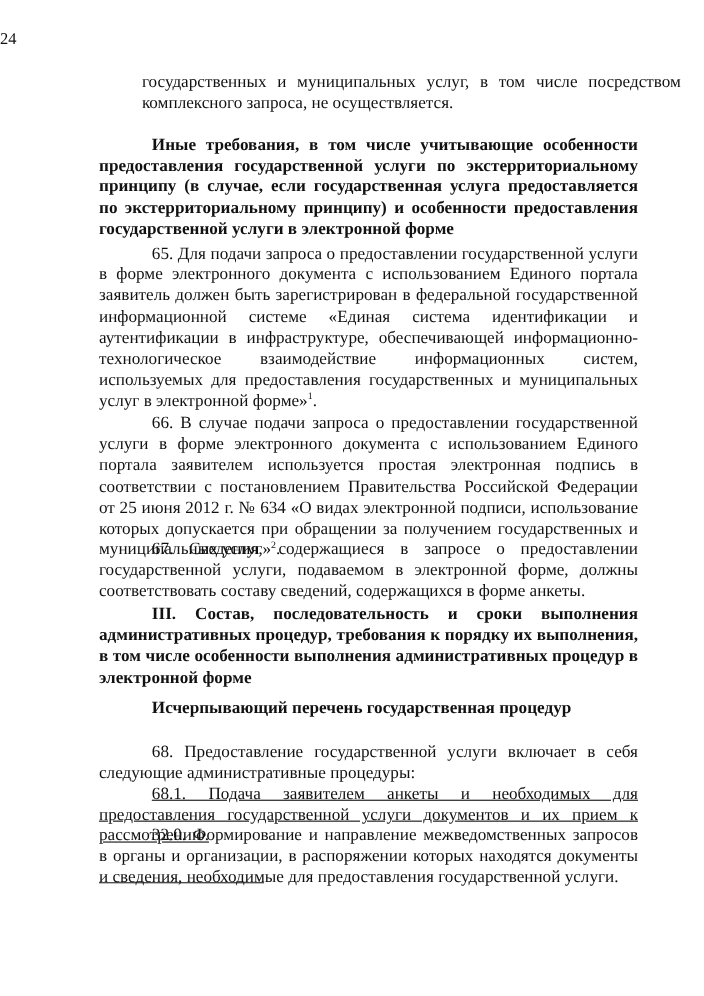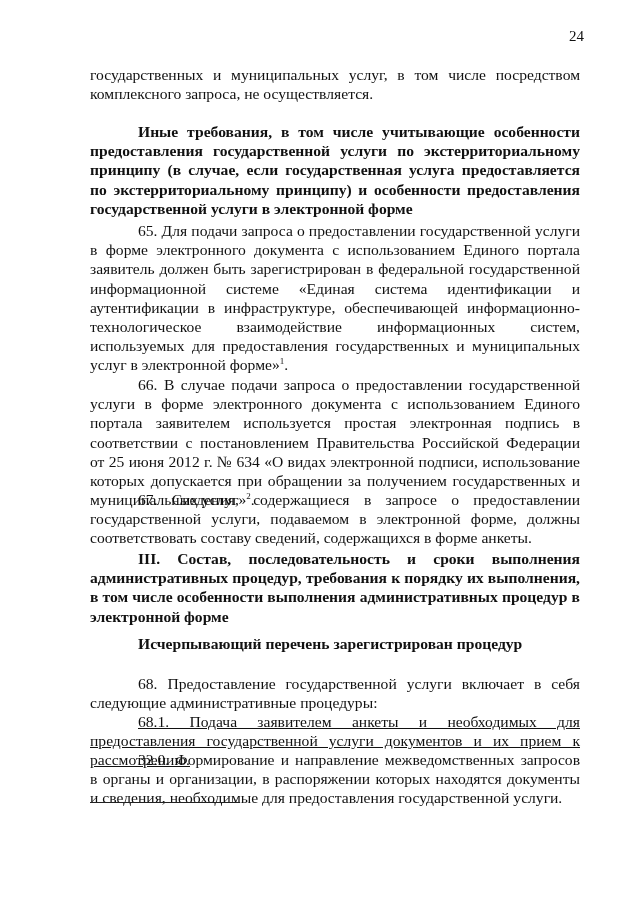--- a/index.html
+++ b/index.html
@@ -1,37 +1,37 @@
 <!DOCTYPE html>
 <html><head>
 <meta charset="utf-8">
 <style>
   html, body { margin:0; padding:0; background:#ffffff; }
   body { width:640px; height:905px; position:relative; overflow:hidden;
          font-family:"Liberation Serif", "DejaVu Serif", serif; color:#111; }
-  .page-num { position:absolute; top:28px; left:0; width:584px; text-align:right; font-size:15px; }
+  .page-num { position:absolute; top:28px; left:0; width:584px; text-align:left; font-size:15px; }
   .content { position:absolute; left:90px; width:490px; top:0; }
   .p { font-size:15.6px; line-height:19.2px; text-align:justify; margin:0; }
   .p.indent { text-indent:48px; }
   .p.last { text-align-last:left; }
   .h { font-weight:bold; font-size:15.6px; line-height:19.2px; text-align:justify; margin:0; text-indent:48px;font-family:Liberation Serif, serif; }
   .block { position:absolute; left:0; width:490px; }
   sup { font-size:9px; line-height:0; vertical-align:super; }
   .fn-rule { position:absolute; left:0; width:150px; height:0; border-top:1px solid #222; }
   .fn { font-size:10px; line-height:13px; margin:0; }
   .fn sup { font-size:7px; }
 </style>
 </head>
 <body>
 
 <div class="page-num">24</div>
 
 <div class="content">
 
-  <div class="block" style="top:65px;">
+  <div class="block" style="top:65px;margin-left:39px;">
     <p class="p last">государственных и муниципальных услуг, в том числе посредством комплексного запроса, не осуществляется.</p>
   </div>
 
   <div class="block" style="top:122px;">
     <p class="h last">Иные требования, в том числе учитывающие особенности предоставления государственной услуги по экстерриториальному принципу (в случае, если государственная услуга предоставляется по экстерриториальному принципу) и особенности предоставления государственной услуги в электронной форме</p>
   </div>
 
   <div class="block" style="top:221px;">
     <p class="p indent"><span>65. Для подачи запроса о предоставлении государственной услуги в форме электронного документа с использованием Единого портала заявитель должен быть зарегистрирован в федеральной государственной информационной системе «Единая система идентификации и аутентификации в инфраструктуре, обеспечивающей информационно-технологическое взаимодействие информационных систем, используемых для предоставления государственных и муниципальных услуг в электронной форме»</span><sup>1</sup>.</p>
   </div>
@@ -42,21 +42,21 @@
 
   <div class="block" style="top:490px;">
     <p class="p indent last">67. Сведения, содержащиеся в запросе о предоставлении государственной услуги, подаваемом в электронной форме, должны соответствовать составу сведений, содержащихся в форме анкеты.</p>
   </div>
 
   <div class="block" style="top:549px;">
     <p class="h last">III. Состав, последовательность и сроки выполнения административных процедур, требования к порядку их выполнения, в том числе особенности выполнения административных процедур в электронной форме</p>
   </div>
 
   <div class="block" style="top:634px;">
-    <p class="h last">Исчерпывающий перечень зарегистрирован процедур</p>
+    <p class="h last">Исчерпывающий перечень государственная процедур</p>
   </div>
 
   <div class="block" style="top:674px;font-family:Liberation Serif, serif;">
     <p class="p indent last">68. Предоставление государственной услуги включает в себя следующие административные процедуры:</p>
   </div>
 
   <div class="block" style="top:712px;text-decoration:underline;">
     <p class="p indent last">68.1. Подача заявителем анкеты и необходимых для предоставления государственной услуги документов и их прием к рассмотрению.</p>
   </div>
 

